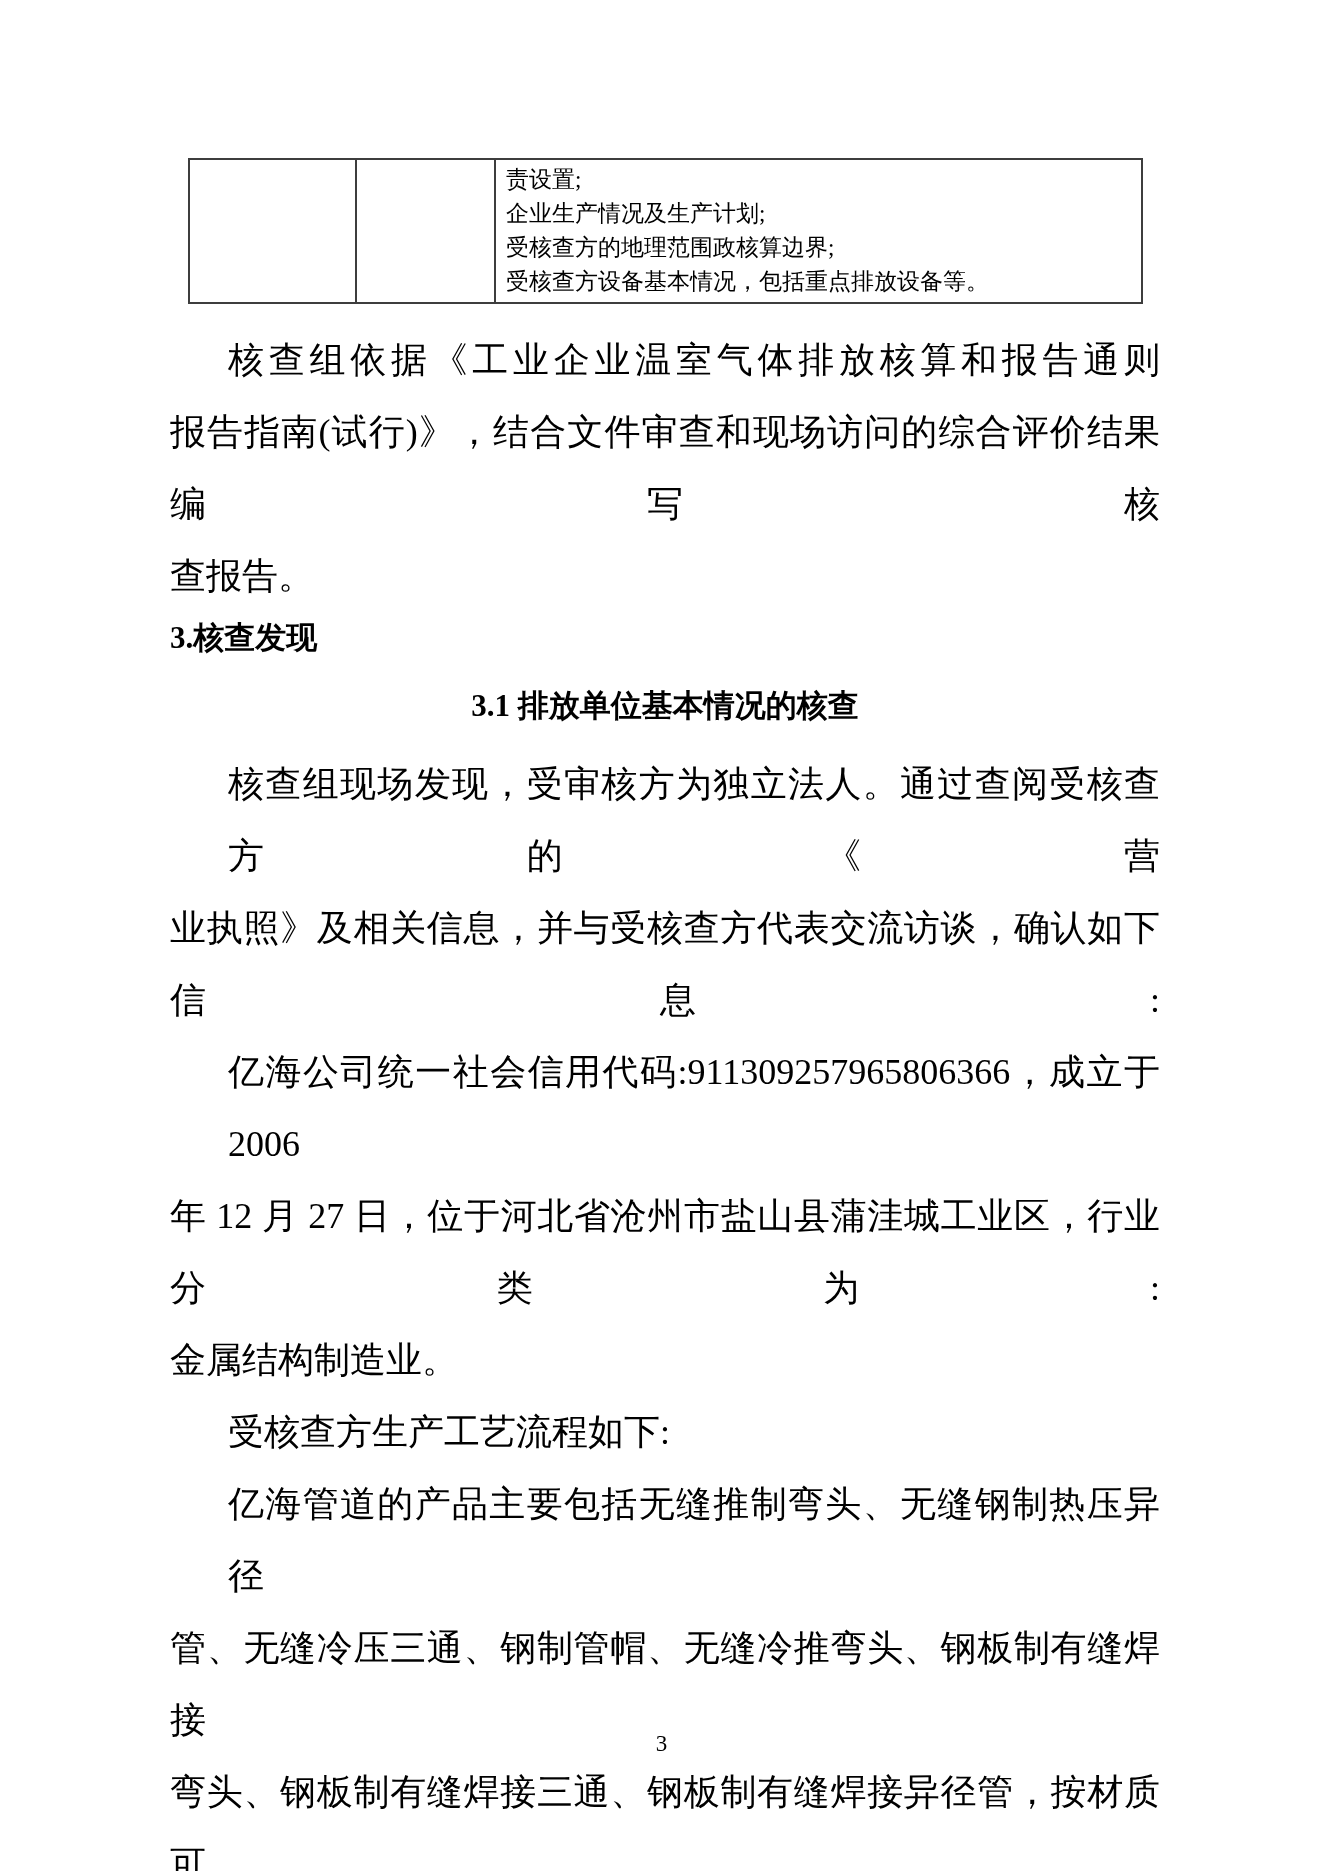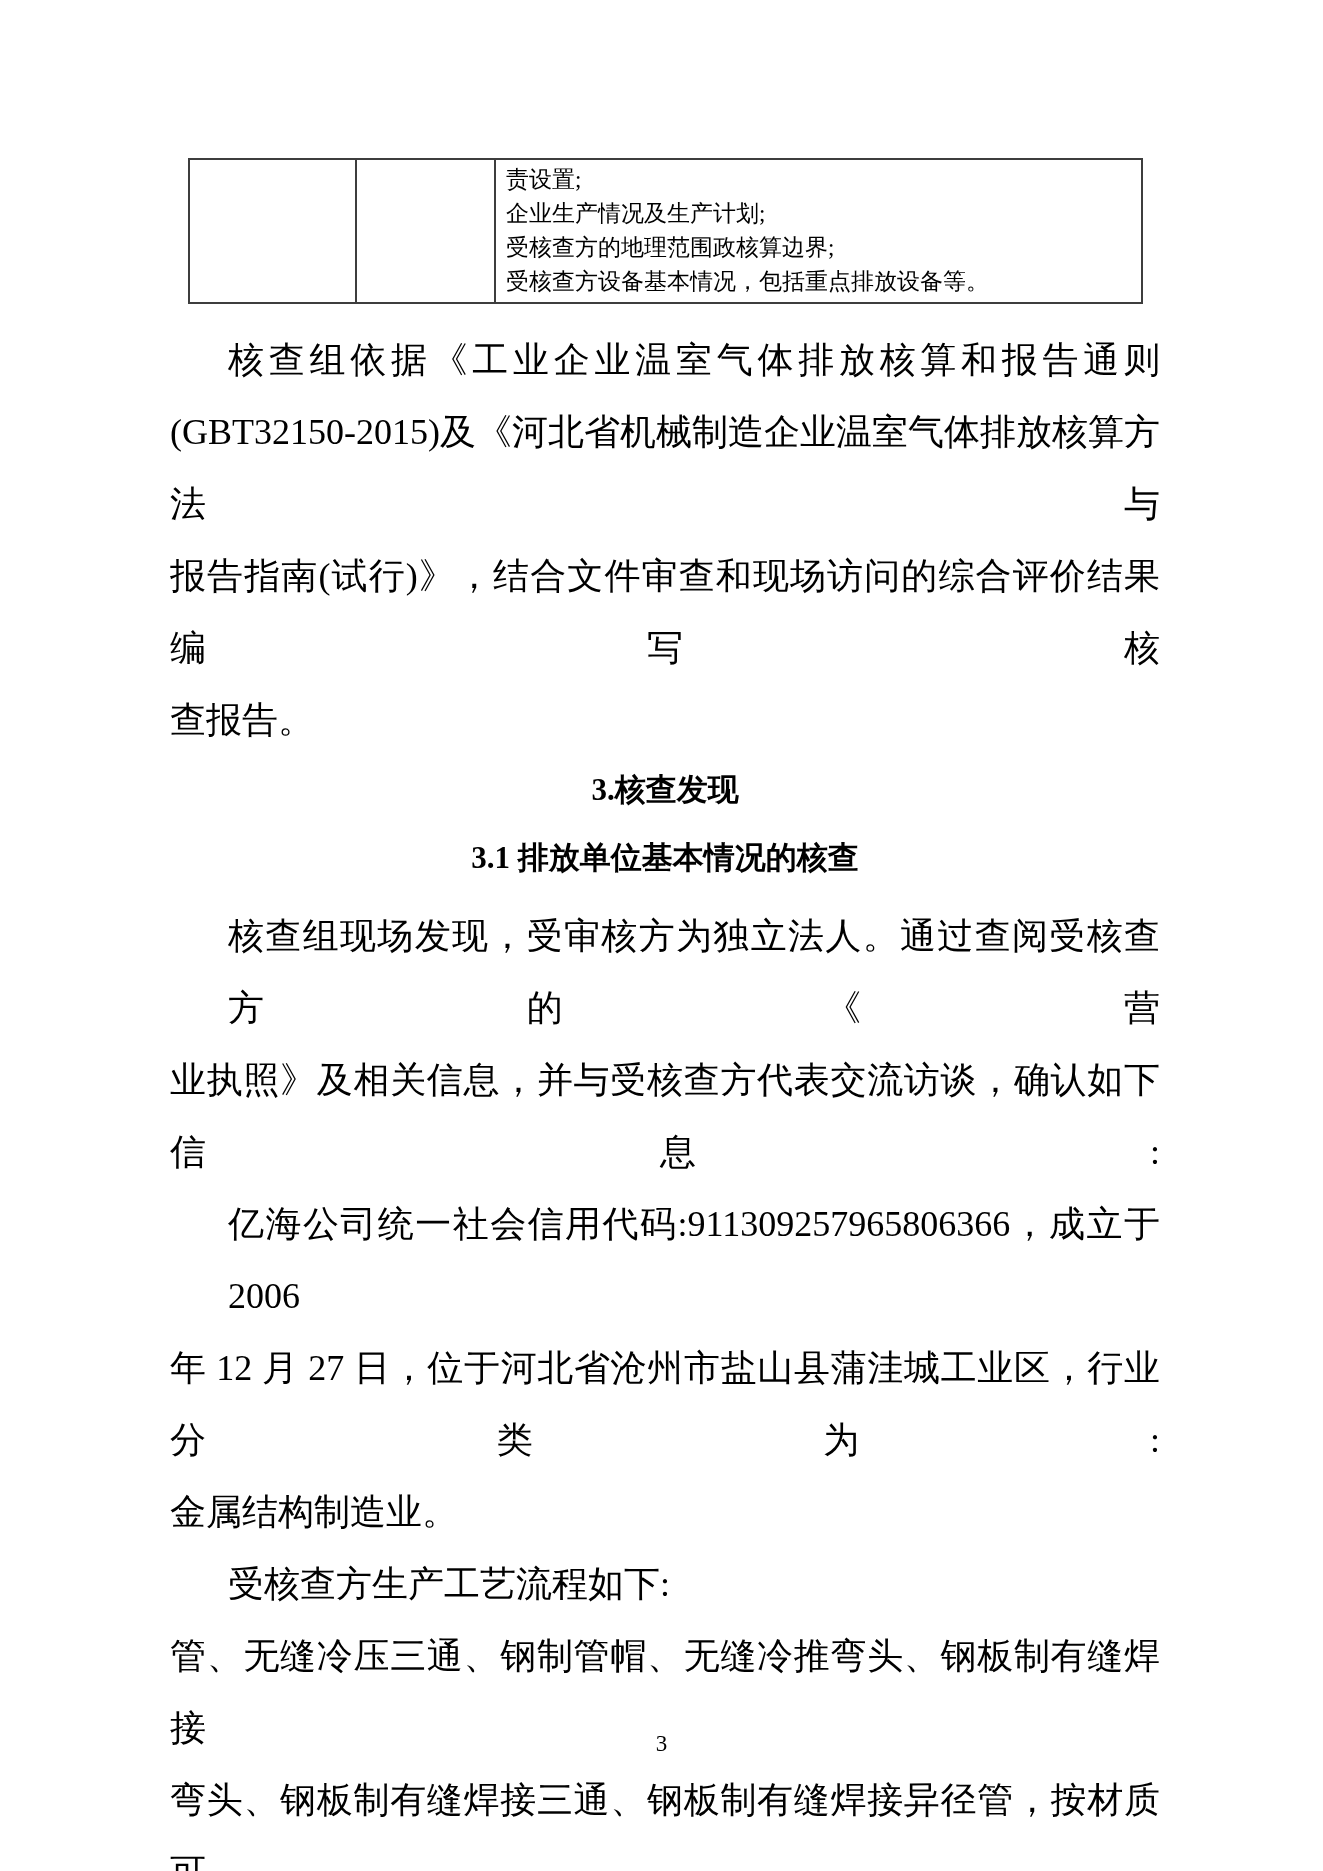--- a/index.html
+++ b/index.html
@@ -39,21 +39,21 @@
     text-align:left;
   }
   
   .hd {
     font-weight:700;
     font-size:31px;
     line-height:44px;
     text-align:left;
   }
   .hd24 { margin-top:6px; }
-  .hd3  { margin-top:12px;text-align:center; }
+  .hd3  { margin-top:4px; }
   .hd31 { margin-top:24px;text-align:center; }
   
   .para { margin:0; font-size:36px; }
   .para .ln {
     line-height:72px;
     text-align:justify;
     text-align-last:justify;
   }
   .para .ln.no-fill { text-align:left; text-align-last:left; }
   .para .ln.indent  { padding-left:58px; }
@@ -85,21 +85,20 @@
               <div class="ln no-fill">受核查方的地理范围政核算边界;</div>
               <div class="ln no-fill">受核查方设备基本情况，包括重点排放设备等。</div>
             </td>
       </tr>
     </tbody>
       </table>
 
 
     <div class="para mt20">
         <div class="ln indent">核查组依据《工业企业温室气体排放核算和报告通则</div>
-        <div class="ln">(GBT32150-2015)及《河北省机械制造企业温室气体排放核算方法与</div>
         <div class="ln">报告指南(试行)》，结合文件审查和现场访问的综合评价结果编写核</div>
         <div class="ln no-fill">查报告。</div>
       </div>
 
 
     <div class="hd hd3">3.核查发现</div>
 
     <div class="hd hd31">3.1 排放单位基本情况的核查</div>
 
     <div class="para mt20">
@@ -111,20 +110,21 @@
         <div class="ln indent">亿海公司统一社会信用代码:911309257965806366，成立于 2006</div>
         <div class="ln">年 12 月 27 日，位于河北省沧州市盐山县蒲洼城工业区，行业分类为:</div>
         <div class="ln no-fill">金属结构制造业。</div>
       </div>
 
     <div class="para">
         <div class="ln no-fill indent">受核查方生产工艺流程如下:</div>
       </div>
 
     <div class="para">
+        <div class="ln indent">亿海管道的产品主要包括无缝推制弯头、无缝钢制热压异径</div>
         <div class="ln">管、无缝冷压三通、钢制管帽、无缝冷推弯头、钢板制有缝焊接</div>
         <div class="ln">弯头、钢板制有缝焊接三通、钢板制有缝焊接异径管，按材质可</div>
       </div>
 
   </div>
 
   <div class="pageno">3</div>
 </div>
 
 </body></html>

